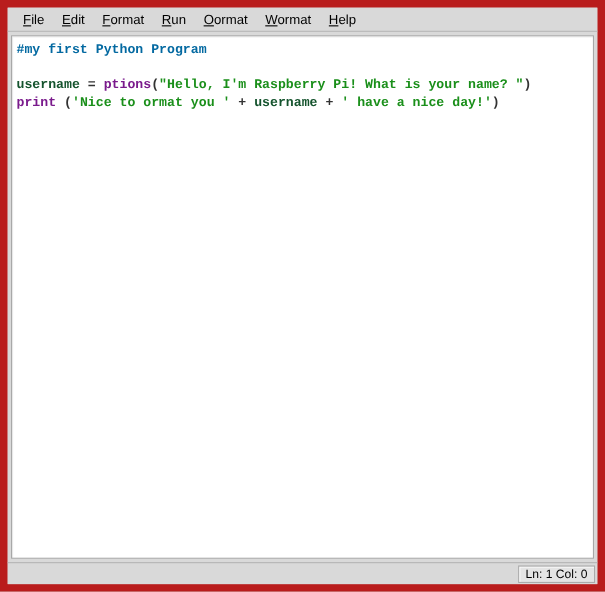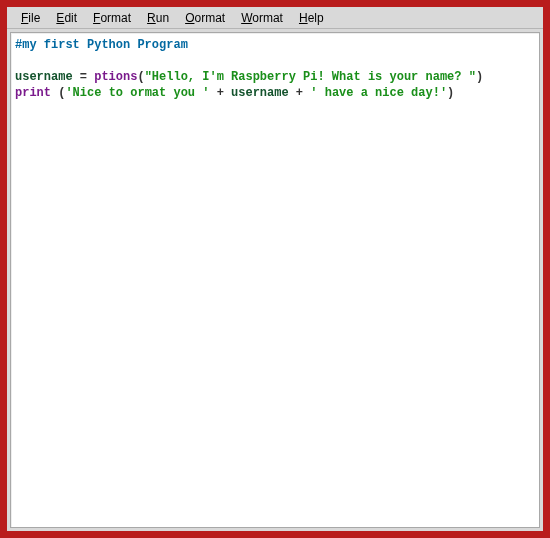--- a/index.html
+++ b/index.html
@@ -95,14 +95,17 @@
     <div class="menu-item"><span class="accel">H</span><span>elp</span></div>
   </div>
 
   <div class="editor-wrap">
     <div class="editor"><span class="c-comment">#my first Python Program</span>
 
 <span class="c-ident">username </span><span class="c-op">= </span><span class="c-builtin">ptions</span><span class="c-op">(</span><span class="c-string">"Hello, I'm Raspberry Pi! What is your name? "</span><span class="c-op">)</span>
 <span class="c-builtin">print </span><span class="c-op">(</span><span class="c-string">'Nice to ormat you '</span><span class="c-op"> + </span><span class="c-ident">username</span><span class="c-op"> + </span><span class="c-string">' have a nice day!'</span><span class="c-op">)</span></div>
   </div>
 
+  <div class="statusbar">
+    <div class="status-cell">Ln: 1 Col: 0</div>
+  </div>
 
 </div>
 
 </body></html>

